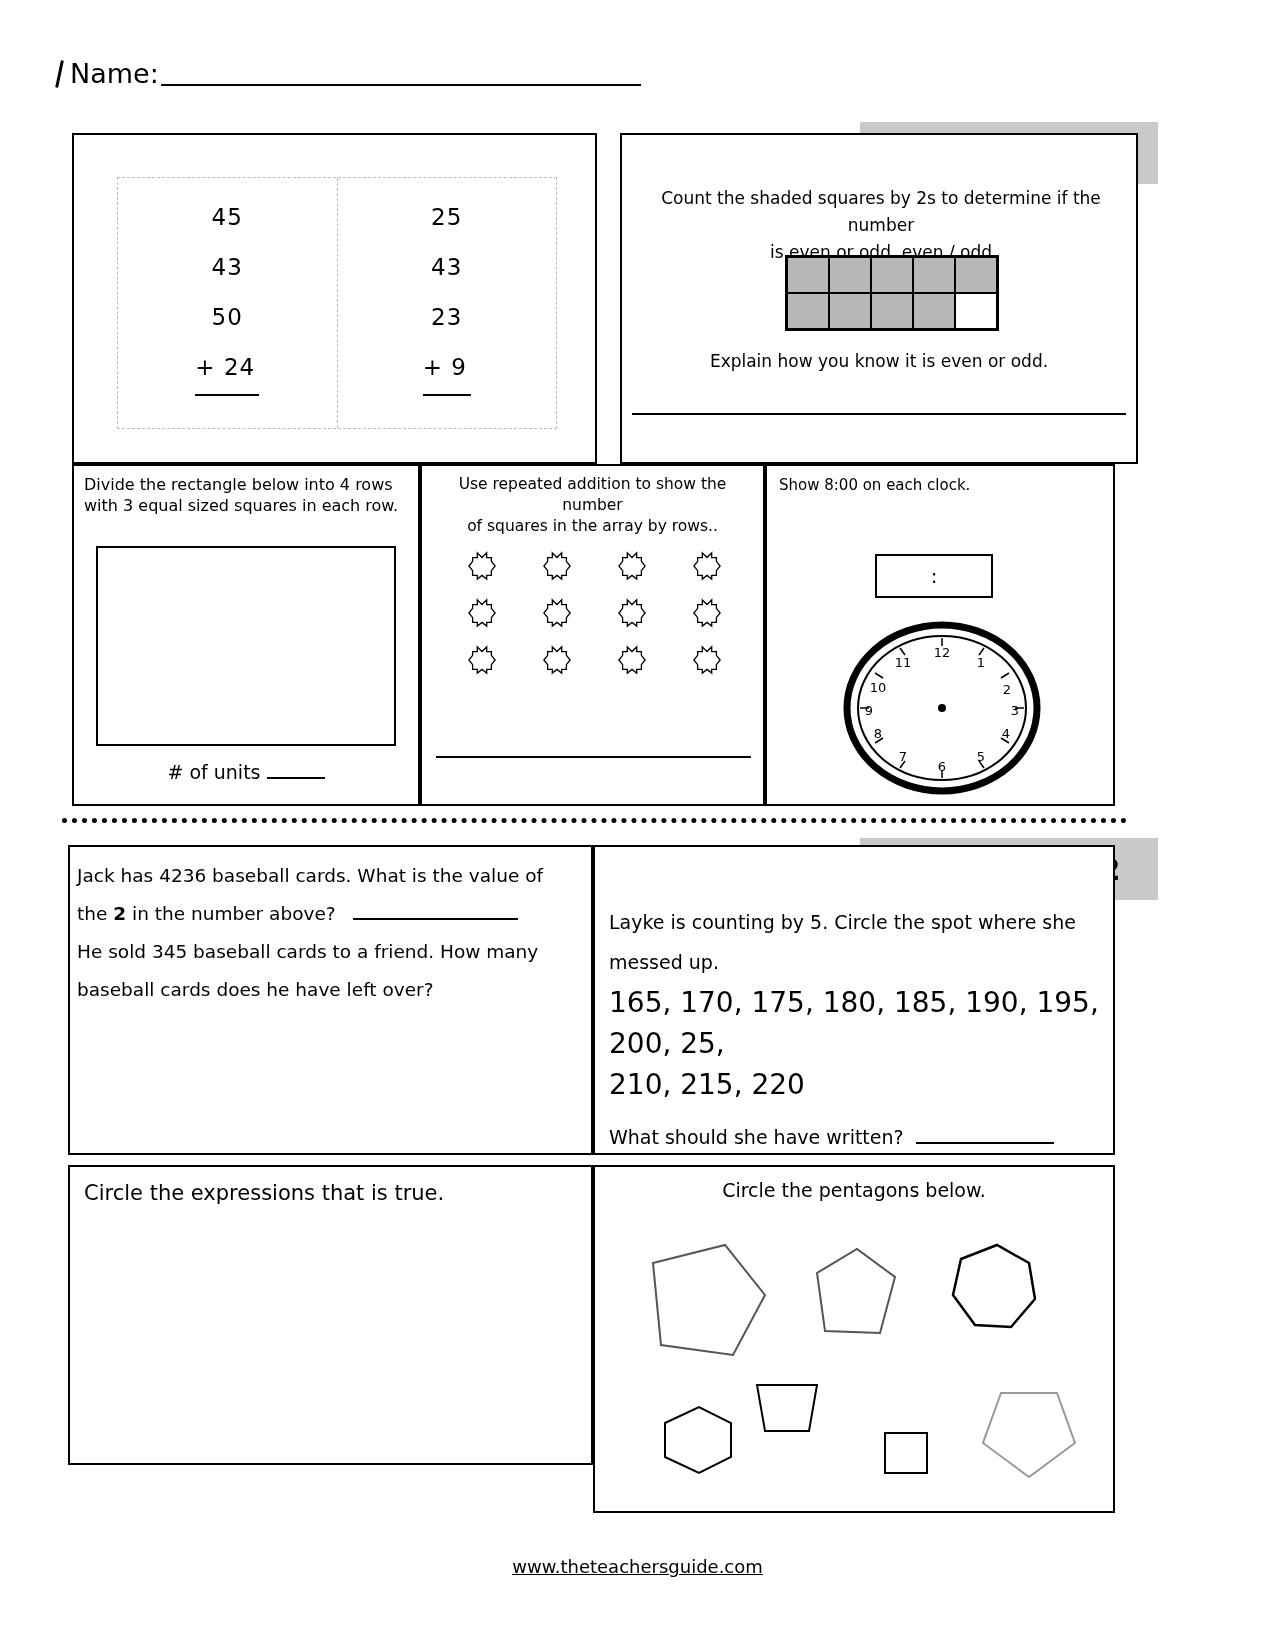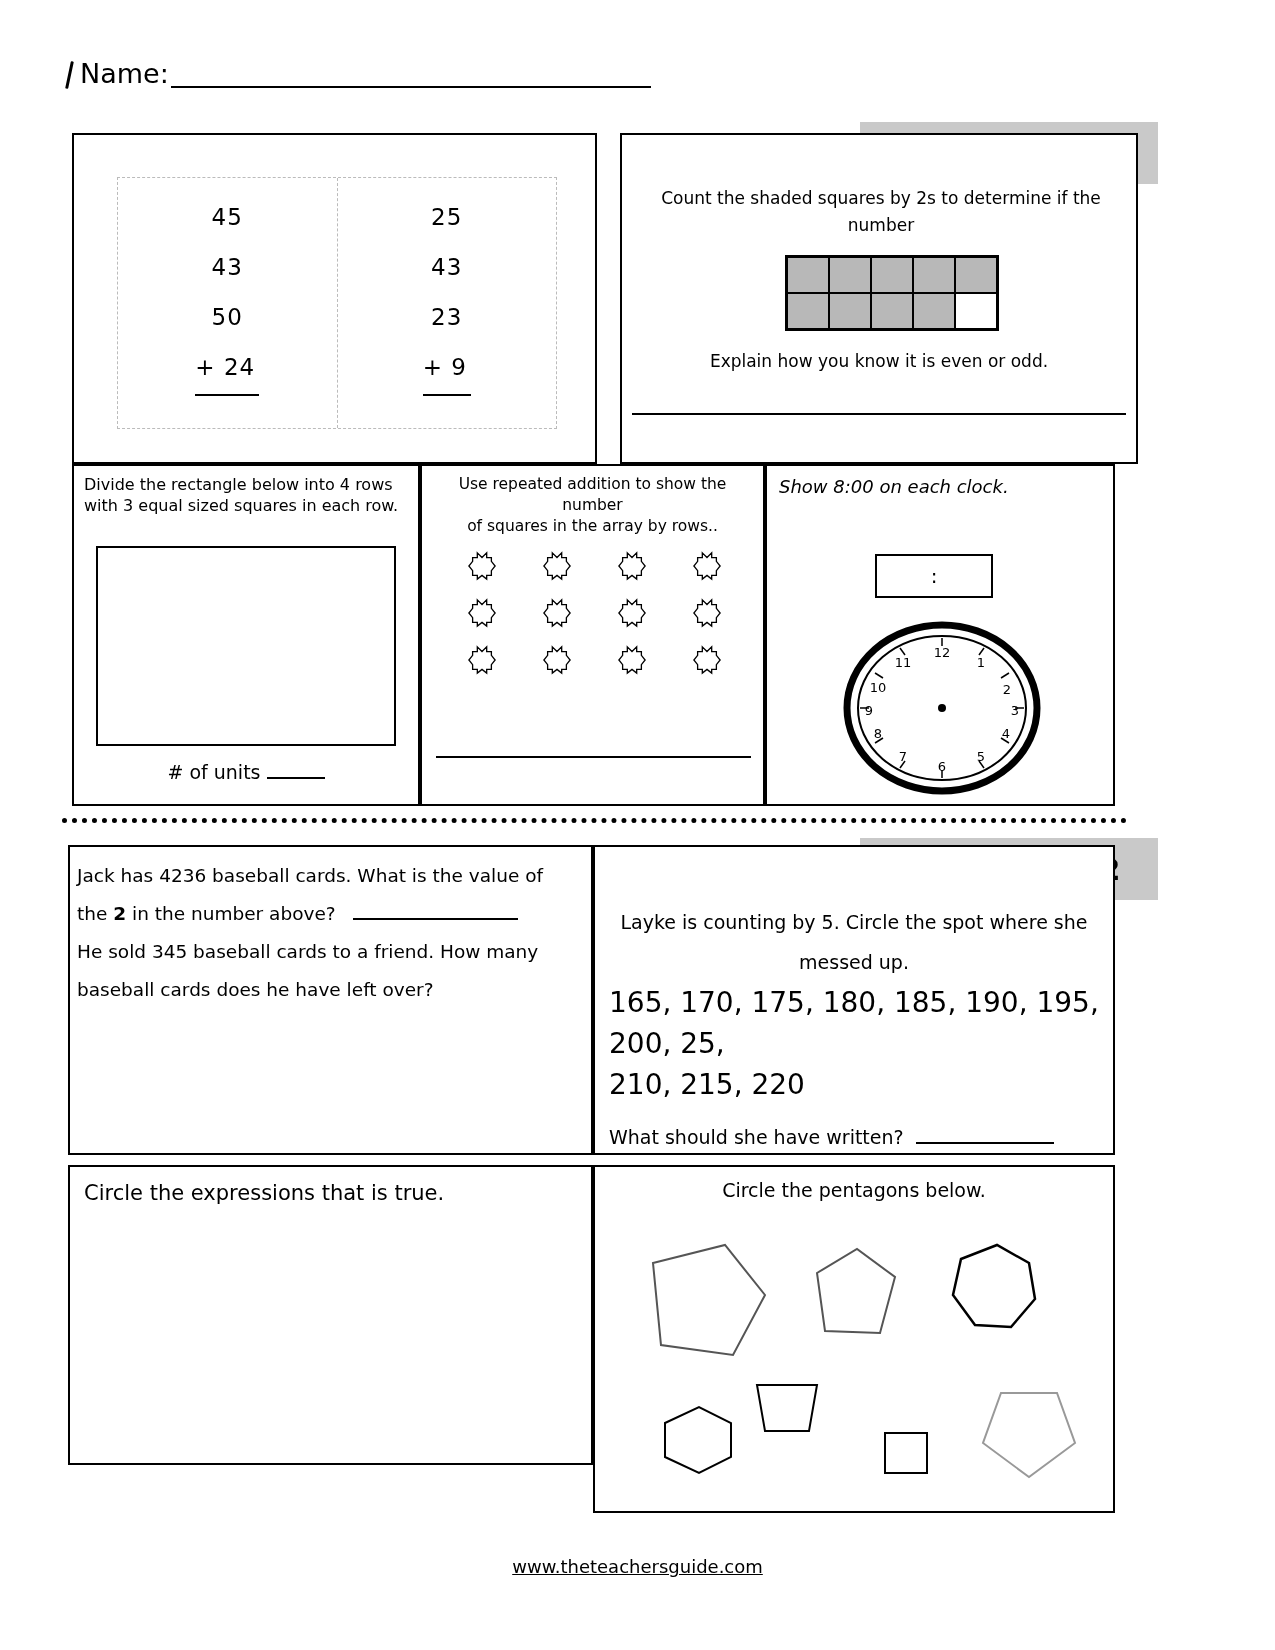--- a/index.html
+++ b/index.html
@@ -17,24 +17,24 @@
   }
   .page {
     position: relative;
     width: 1275px;
     height: 1650px;
   }
 
   
   .name-row {
     position: absolute;
-    left: 62px;
+    left: 52px;
     top: 58px;
     display: flex;
-    align-items: center;
+    align-items: flex-start;
     font-size: 27px;
   }
   .pencil-glyph {
     display: inline-block;
     width: 16px;
     height: 30px;
     position: relative;
     margin-right: 2px;
   }
   .pencil-glyph::before {
@@ -199,23 +199,22 @@
   .cross-icon { width: 30px; height: 30px; display: block; }
   .array-answer-line {
     position: absolute;
     left: 14px; top: 290px;
     width: 315px;
     border-bottom: 2px solid #000;
   }
 
   #d1-clock-box { left: 765px; top: 464px; width: 350px; height: 342px; }
   .clock-head {
-    font-size: 18px;
+    font-size: 15px;
     padding: 10px 0 0 12px;
-    font-style: italic;
   }
   .digital-clock {
     position: absolute;
     left: 108px; top: 88px;
     width: 118px; height: 44px;
     border: 2px solid #000;
     box-sizing: border-box;
     display: flex;
     align-items: center;
     justify-content: center;
@@ -246,21 +245,20 @@
     width: 165px;
     border-bottom: 2px solid #000;
     height: 16px;
   }
 
   #d2-layke-box { left: 593px; top: 845px; width: 522px; height: 310px; }
   .layke-text {
     font-size: 19px;
     line-height: 40px;
     padding: 55px 14px 0 14px;
-    text-align: center;
   }
   .layke-seq { font-size: 28px; line-height: 41px; padding: 0 14px; }
   .inline-blank-lg {
     display: inline-block;
     width: 138px;
     border-bottom: 2px solid #000;
     height: 16px;
   }
 
   #d2-expr-box { left: 68px; top: 1165px; width: 525px; height: 300px; }
@@ -319,20 +317,21 @@
         <span class="add-num">43</span>
         <span class="add-num">23</span>
         <span class="add-last">+  9</span>
       </div>
     </div>
   </div>
 
   <div class="box" id="d1-evenodd-box">
     <div class="eo-text">
       <span>Count the shaded squares by 2s to determine if the  number</span>
+      <span class="sub">is even or odd.      even  /  odd</span>
     </div>
     <div class="ten-frame">
       <div class="tf-cell shaded"></div>
       <div class="tf-cell shaded"></div>
       <div class="tf-cell shaded"></div>
       <div class="tf-cell shaded"></div>
       <div class="tf-cell shaded"></div>
       <div class="tf-cell shaded"></div>
       <div class="tf-cell shaded"></div>
       <div class="tf-cell shaded"></div>

